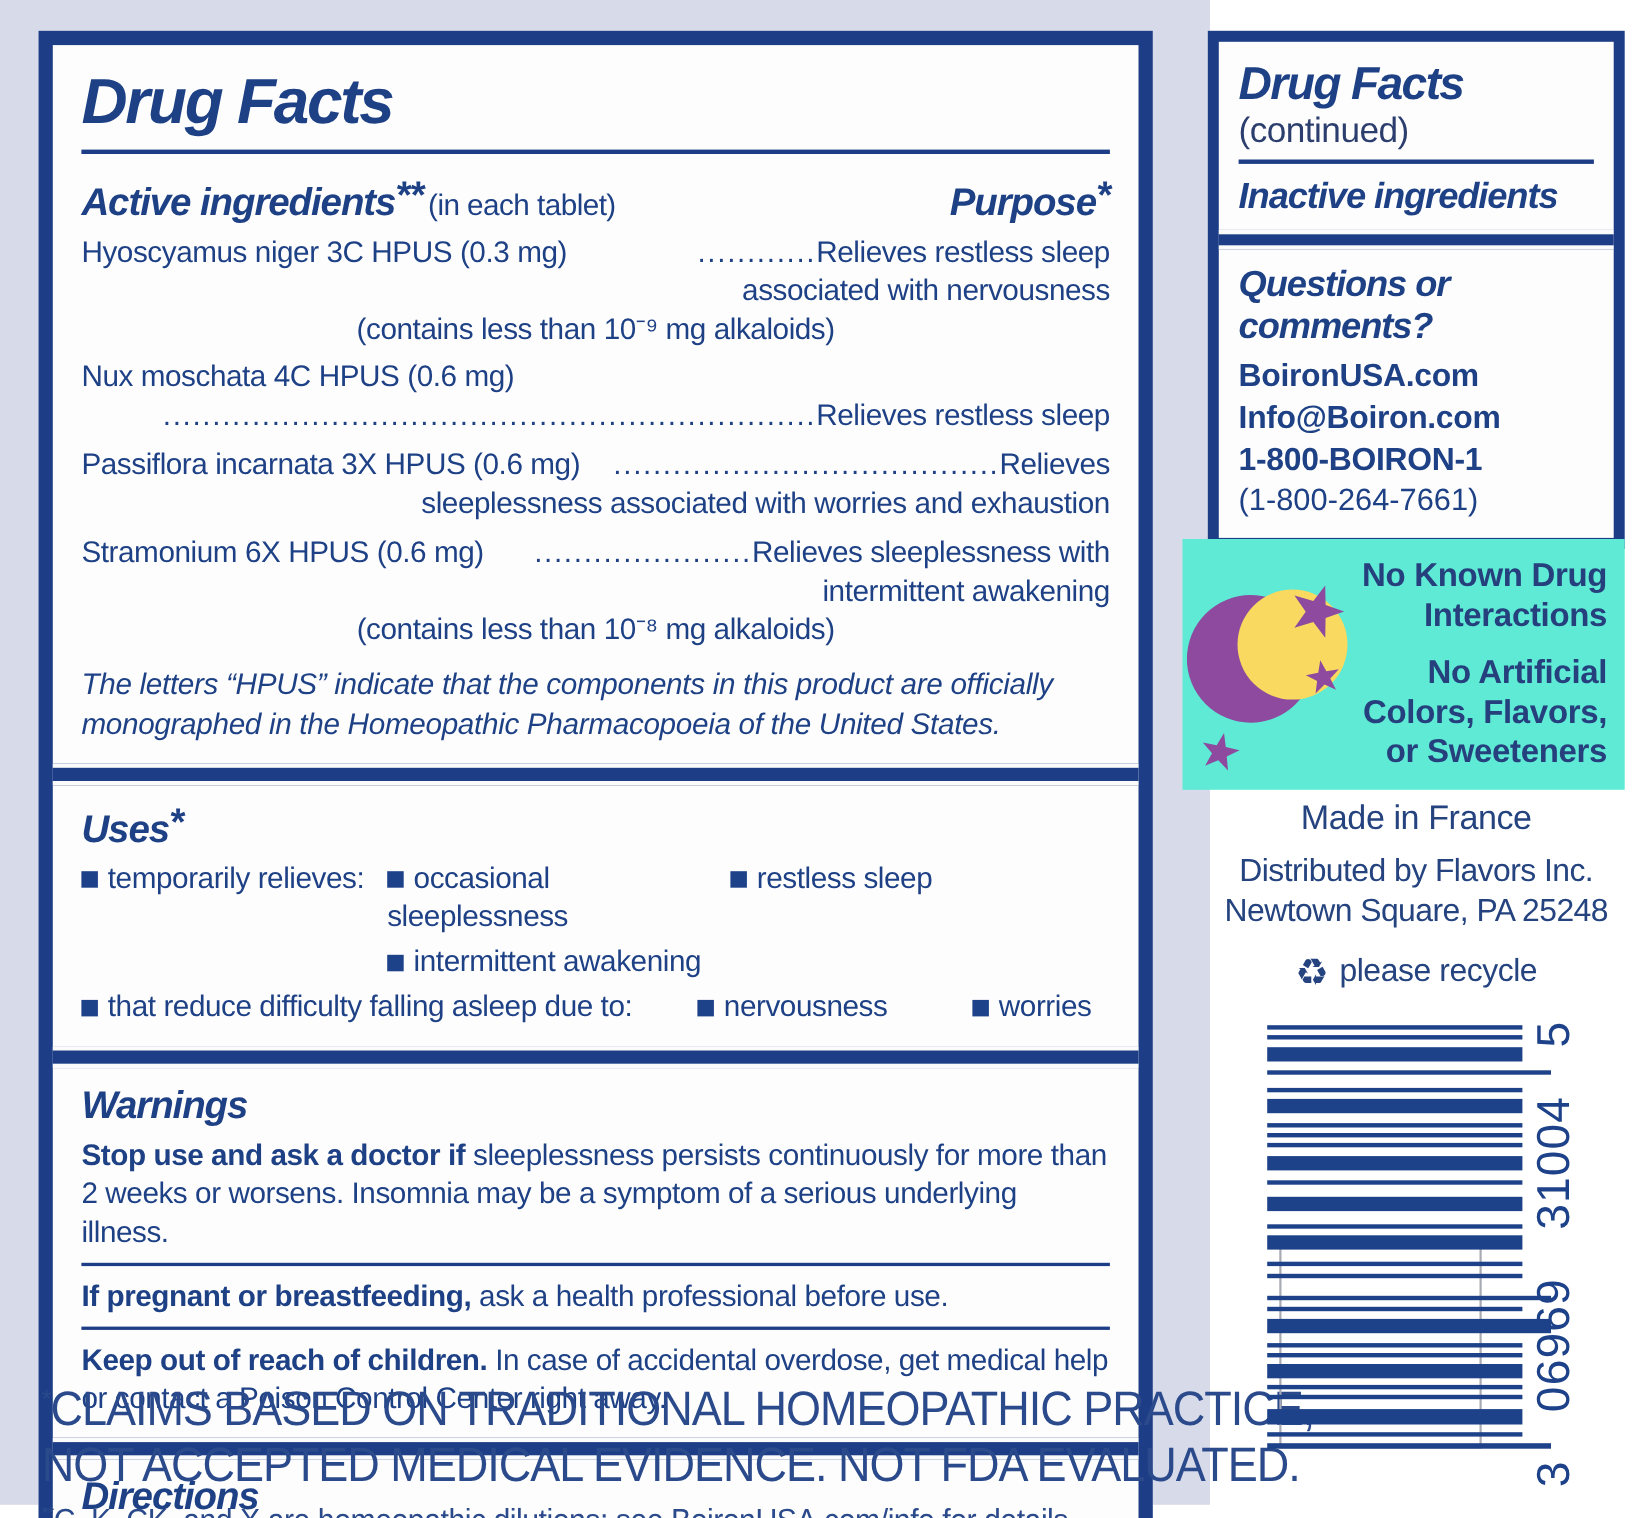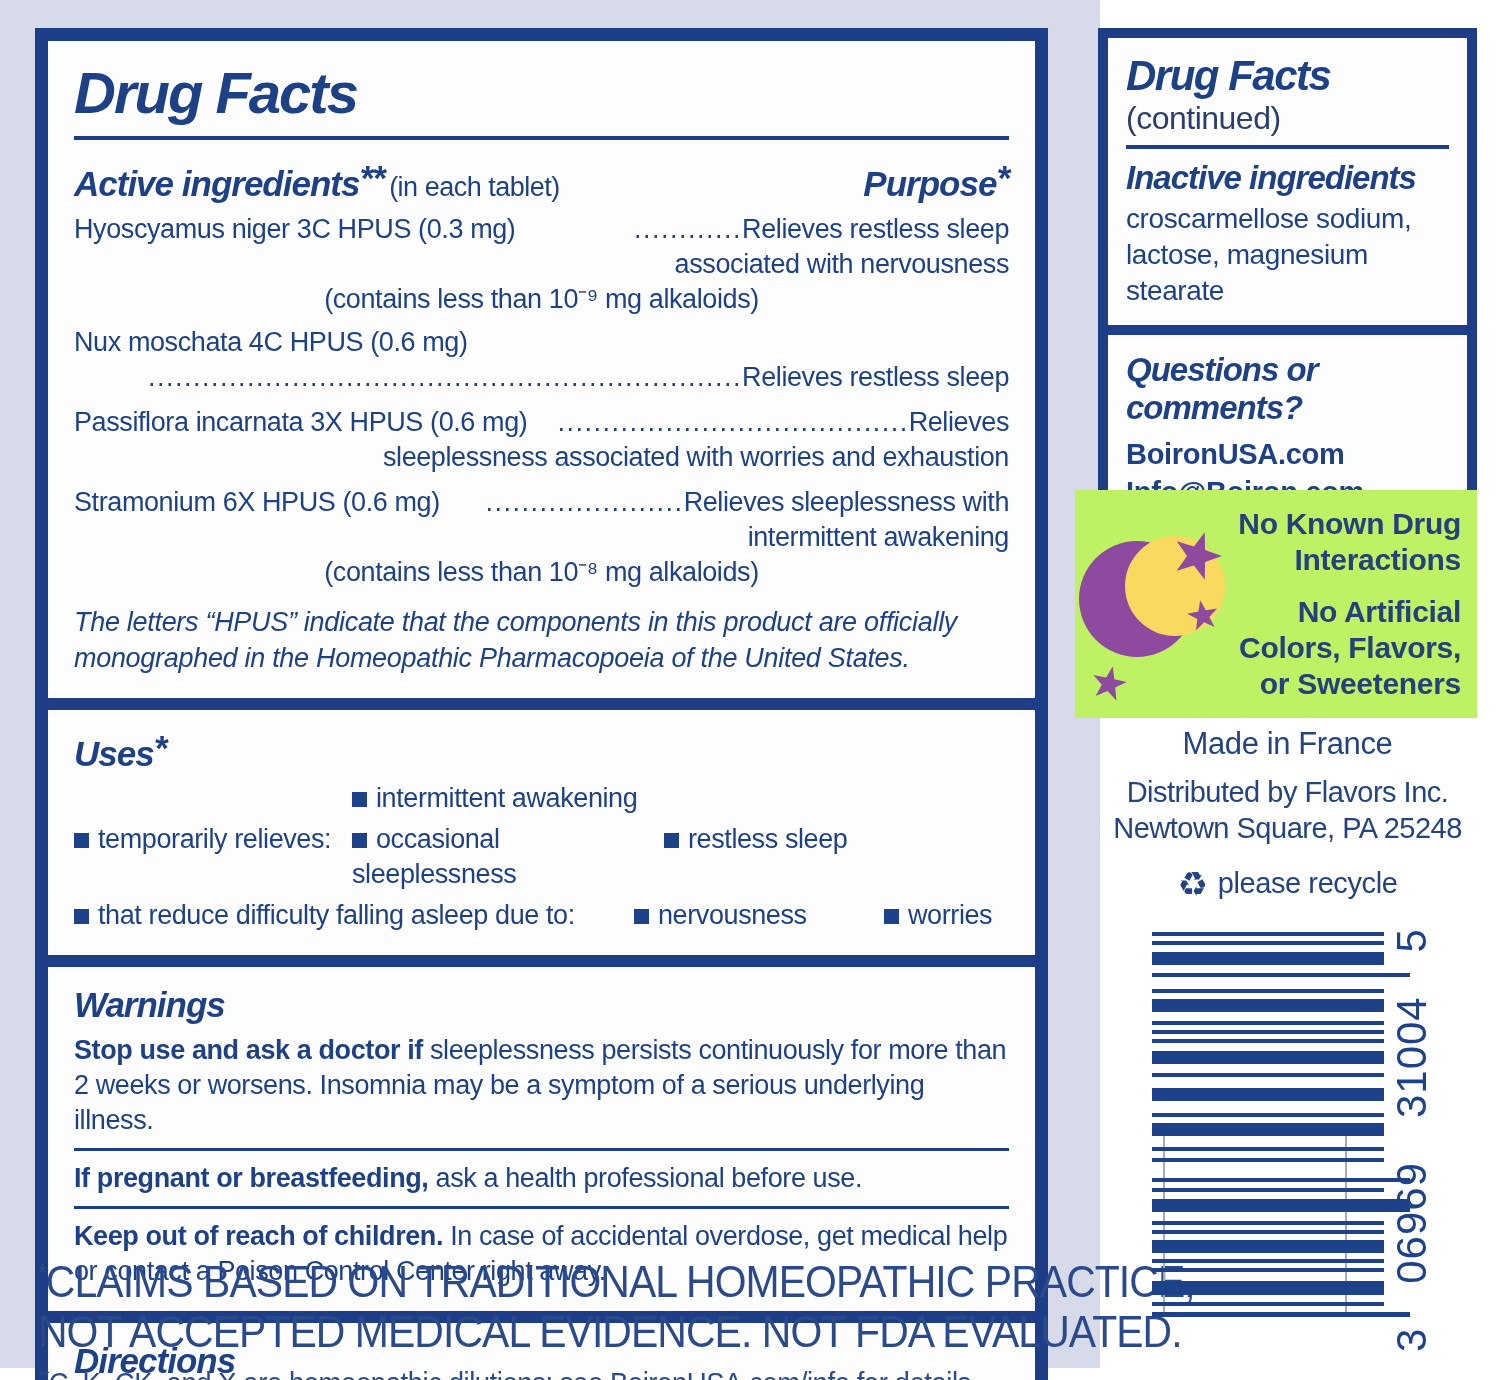--- a/index.html
+++ b/index.html
@@ -55,21 +55,21 @@
   .rb-rule{height:4px;background:#1d3e86;margin:8px 0 10px 0;}
   .rb-h{font-size:33px;font-weight:bold;font-style:italic;letter-spacing:-1px;line-height:38px;}
   .rb-body{font-size:28px;line-height:36px;letter-spacing:-0.4px;margin-top:4px;}
   .rb-divider{height:10px;background:#1d3e86;border-top:4px solid #fbfbfb;border-bottom:4px solid #fbfbfb;margin:12px -18px;}
   .rb-contact{font-size:29px;line-height:38px;font-weight:bold;letter-spacing:-0.3px;}
   .rb-phone{font-size:28px;line-height:36px;font-weight:normal;}
 
   
   .badge{
     position:absolute;left:1075px;top:490px;width:402px;height:228px;box-sizing:border-box;
-    background:#bef264;display:flex;align-items:center;
+    background:#5eead4;display:flex;align-items:center;
   }
   .badge svg{flex:0 0 150px;height:200px;margin-left:4px;}
   .badge-text{flex:1;text-align:right;padding-right:16px;color:#25407c;font-weight:bold;font-size:30px;line-height:36px;letter-spacing:-0.3px;}
   .badge-text .bt2{margin-top:16px;}
 
   
   .origin{position:absolute;left:1098px;top:726px;width:379px;text-align:center;color:#24437f;}
   .made{font-size:31px;letter-spacing:-0.4px;}
   .dist{font-size:29px;line-height:36px;letter-spacing:-0.5px;margin-top:12px;}
   .recycle-row{margin-top:18px;font-size:29px;letter-spacing:-0.4px;}
@@ -120,27 +120,27 @@
     <div class="hpus">The letters “HPUS” indicate that the components in this product are officially monographed in the Homeopathic Pharmacopoeia of the United States.</div>
   </div>
 
   <div class="divider"></div>
 
   <div class="sec">
     <div>
       <span class="sec-h">Uses</span><sup class="sec-h">*</sup>
     </div>
     <div class="uses-row body-t">
-      <div class="uses-c1"></div>
-      <div><span class="sq"></span><span>intermittent awakening</span></div>
-    </div>
-    <div class="uses-row body-t">
       <div class="uses-c1"><span class="sq"></span><span>temporarily relieves:</span></div>
       <div class="uses-c2"><span class="sq"></span><span>occasional sleeplessness</span></div>
       <div><span class="sq"></span><span>restless sleep</span></div>
+    </div>
+    <div class="uses-row body-t">
+      <div class="uses-c1"></div>
+      <div><span class="sq"></span><span>intermittent awakening</span></div>
     </div>
     <div class="uses-row body-t">
       <div style="width:560px"><span class="sq"></span><span>that reduce difficulty falling asleep due to:</span></div>
       <div style="width:250px"><span class="sq"></span><span>nervousness</span></div>
       <div><span class="sq"></span><span>worries</span></div>
     </div>
   </div>
 
   <div class="divider"></div>
 
@@ -175,21 +175,20 @@
   <div class="small"><sup>**</sup><span>C, K, CK, and X are homeopathic dilutions: see BoironUSA.com/info for details.</span></div>
 </div>
 
 <div class="rbox">
   <div>
     <span class="rb-title">Drug Facts</span>
     <span class="rb-cont">(continued)</span>
   </div>
   <div class="rb-rule"></div>
   <div class="rb-h">Inactive ingredients</div>
-  <div class="rb-body">croscarmellose sodium, lactose, magnesium stearate</div>
   <div class="rb-divider"></div>
   <div class="rb-h">Questions or comments?</div>
   <div style="margin-top:8px">
     <div class="rb-contact">BoironUSA.com</div>
     <div class="rb-contact">Info@Boiron.com</div>
     <div class="rb-contact">1-800-BOIRON-1</div>
     <div class="rb-phone">(1-800-264-7661)</div>
   </div>
 </div>
 

